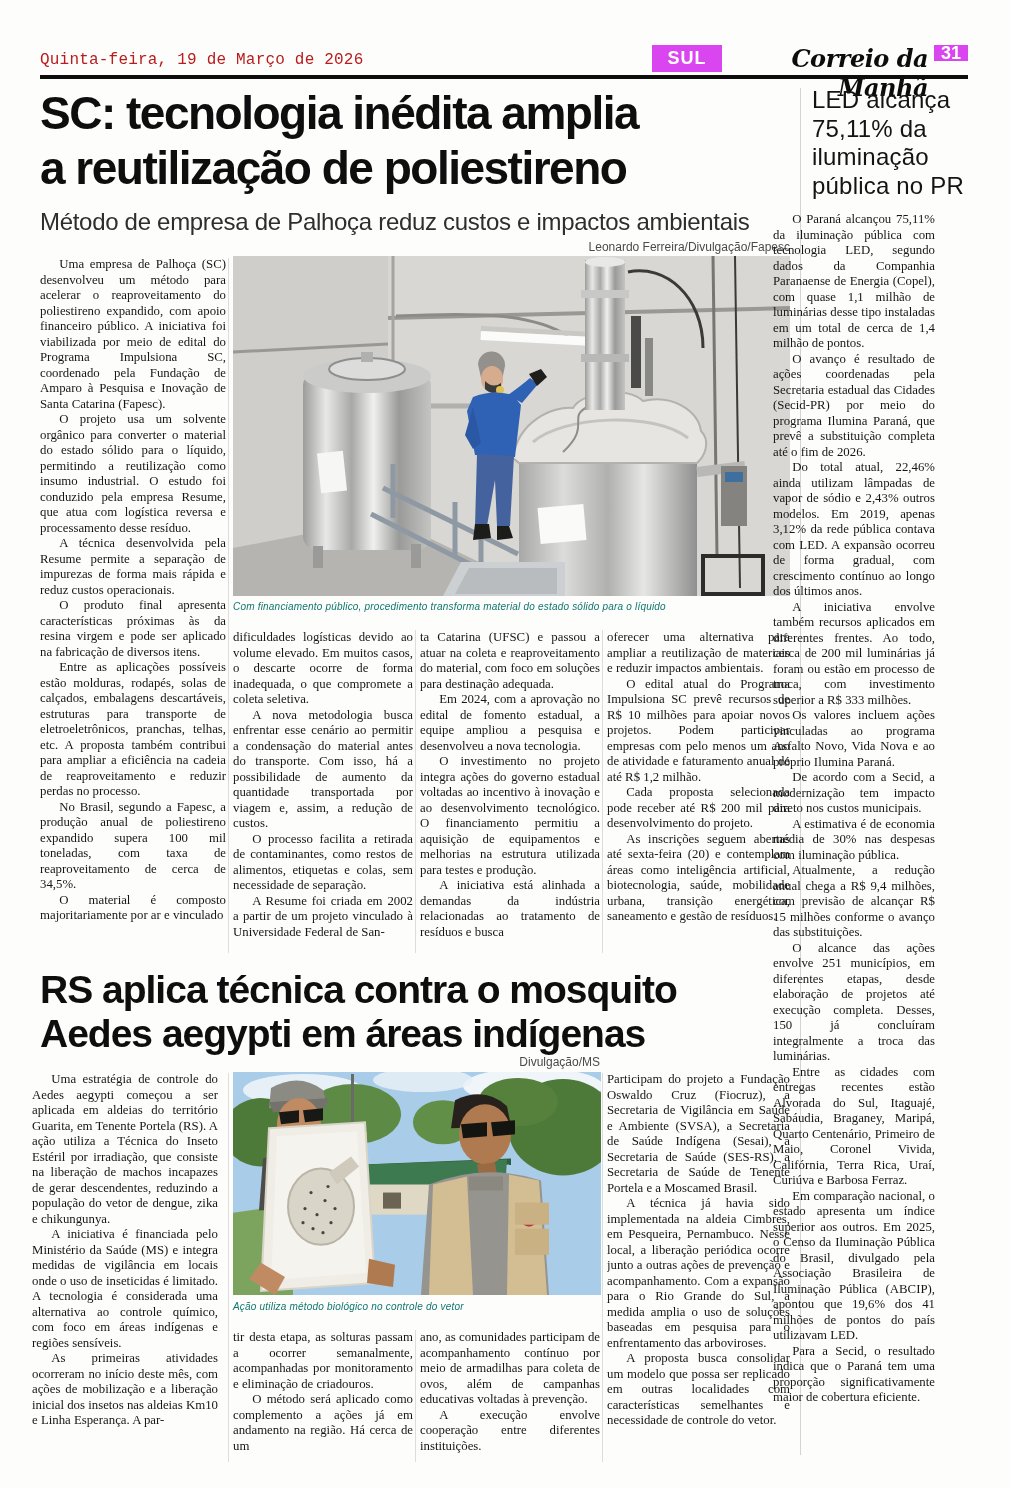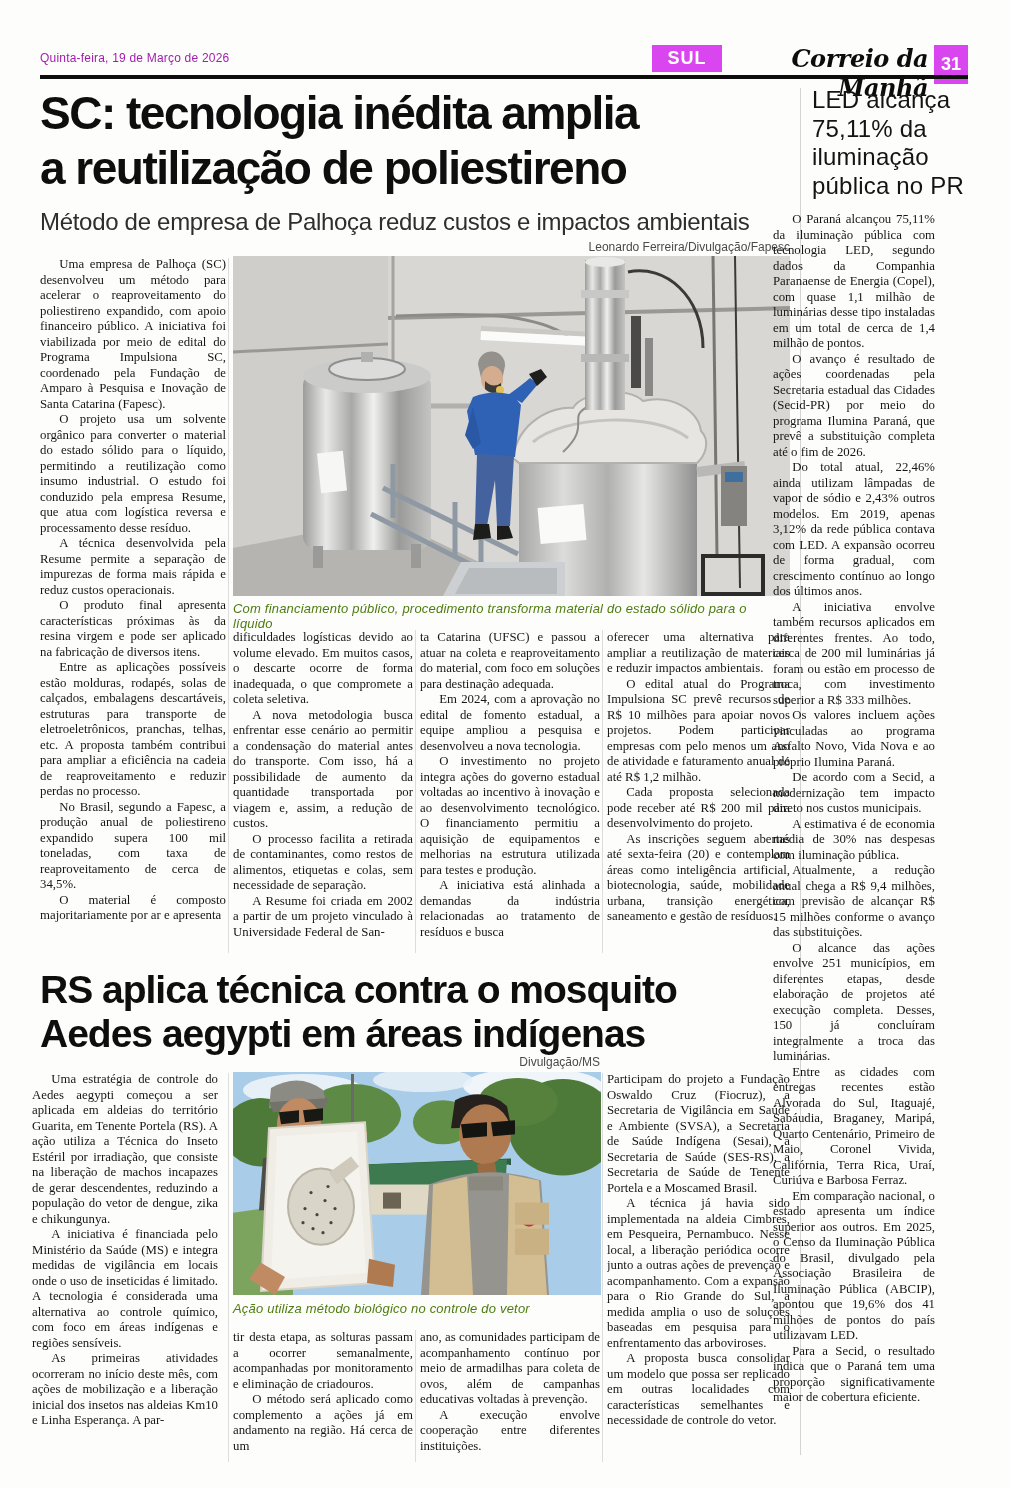--- a/index.html
+++ b/index.html
@@ -3,37 +3,37 @@
 <meta charset="utf-8">
 <style>
   * { margin:0; padding:0; box-sizing:border-box; }
   html,body { background:#e8e8e8; }
   .page { position:relative; width:1010px; height:1488px; margin:0 auto;
           background:#fdfdfc; overflow:hidden;
           font-family:"Liberation Serif", serif; color:#1a1a1a; }
   .abs { position:absolute; }
 
   
-  .hdr-date { font-family:Liberation Sans, sans-serif; font-size:12px; color:#a21caf; letter-spacing:.2px; }
+  .hdr-date { font-family:Liberation Mono, monospace; font-size:16px; color:#b91c1c; letter-spacing:.2px; }
   .badge { background:#d946ef; color:#fff; font-family:"Liberation Sans", sans-serif;
            font-weight:bold; display:flex; align-items:center; justify-content:center; }
   .masthead { font-family:"DejaVu Serif", serif; font-weight:bold; font-size:24px;
               color:#0c0c0c; text-align:right; letter-spacing:-0.5px;font-style:italic; }
   .hdr-rule { background:#0d0d0d; }
 
   
   .headline { font-family:"Liberation Sans", sans-serif; font-weight:bold; color:#0e0e0e; letter-spacing:-1.5px; }
   .headline span { display:block; }
   .h1a { font-size:46px; line-height:55px; }
   .h2a { font-size:39px; line-height:44px; letter-spacing:-1px; }
   .deck { font-family:"Liberation Sans", sans-serif; font-size:24px; color:#2e2e2e; letter-spacing:-.3px; }
 
   
   .credit { font-family:"Liberation Sans", sans-serif; font-size:12px; color:#4a4a4a; text-align:right; }
-  .caption { font-family:"Liberation Sans", sans-serif; font-style:italic; font-size:13px; color:#4d7c0f; letter-spacing:.2px; }
+  .caption { font-family:"Liberation Sans", sans-serif; font-style:italic; font-size:10px; color:#0f766e; letter-spacing:.2px; }
   .photo { overflow:hidden; background:#ccc; }
   .photo svg { display:block; width:100%; height:100%; }
 
   
   .col { font-size:12.8px; line-height:15.5px; text-align:justify; overflow:hidden; color:#161616; }
   .col .para { text-indent:1.5em; hyphens:auto; }
   .col.cont .para:first-child { text-indent:0; }
   .vrule { width:1px; background:#ddd; }
 
   
@@ -41,21 +41,21 @@
               line-height:28.5px; color:#141414; letter-spacing:.2px; }
 </style>
 </head>
 <body>
 
 <div class="page">
 
   <div class="abs hdr-date" style="left:40px; top:51px;">Quinta-feira, 19 de Março de 2026</div>
   <div class="abs badge" style="left:652px; top:45px; width:70px; height:27px; font-size:18px; letter-spacing:1px;">SUL</div>
   <div class="abs masthead" style="left:728px; top:44px; width:200px;">Correio da Manhã</div>
-  <div class="abs badge" style="left:934px; top:45px; width:34px; height:39px; font-size:18px;">31</div>
+  <div class="abs badge" style="left:934px; top:45px; width:34px; height:16px; font-size:18px;">31</div>
   <div class="abs hdr-rule" style="left:40px; top:75px; width:928px; height:4px;"></div>
 
   <div class="abs headline h1a" style="left:40px; top:86px; width:760px;">
     <span>SC: tecnologia inédita amplia</span>
     <span>a reutilização de poliestireno</span>
   </div>
   <div class="abs deck" style="left:40px; top:208px; width:760px;">Método de empresa de Palhoça reduz custos e impactos ambientais</div>
 
   <div class="abs credit" style="left:233px; top:240px; width:557px;">Leonardo Ferreira/Divulgação/Fapesc</div>
 
@@ -143,21 +143,21 @@
   </div>
   <div class="abs caption" style="left:233px; top:601px; width:557px;">Com financiamento público, procedimento transforma material do estado sólido para o líquido</div>
 
   <div class="abs col" style="left:40px; top:257px; width:186px; height:696px;">
       <p class="para">Uma empresa de Palhoça (SC) desenvolveu um método para acelerar o reaproveitamento do poliestireno expandido, com apoio financeiro público. A iniciativa foi viabilizada por meio de edital do Programa Impulsiona SC, coordenado pela Fundação de Amparo à Pesquisa e Inovação de Santa Catarina (Fapesc).</p>
       <p class="para">O projeto usa um solvente orgânico para converter o material do estado sólido para o líquido, permitindo a reutilização como insumo industrial. O estudo foi conduzido pela empresa Resume, que atua com logística reversa e processamento desse resíduo.</p>
       <p class="para">A técnica desenvolvida pela Resume permite a separação de impurezas de forma mais rápida e reduz custos operacionais.</p>
       <p class="para">O produto final apresenta características próximas às da resina virgem e pode ser aplicado na fabricação de diversos itens.</p>
       <p class="para">Entre as aplicações possíveis estão molduras, rodapés, solas de calçados, embalagens descartáveis, estruturas para transporte de eletroeletrônicos, pranchas, telhas, etc. A proposta também contribui para ampliar a eficiência na cadeia de reaproveitamento e reduzir perdas no processo.</p>
       <p class="para">No Brasil, segundo a Fapesc, a produção anual de poliestireno expandido supera 100 mil toneladas, com taxa de reaproveitamento de cerca de 34,5%.</p>
-      <p class="para">O material é composto majoritariamente por ar e apresenta</p>
+      <p class="para">O material é composto majoritariamente por ar e vinculado</p>
     </div>
   <div class="abs col cont" style="left:233px; top:630px; width:180px; height:334px;">
       <p class="para">dificuldades logísticas devido ao volume elevado. Em muitos casos, o descarte ocorre de forma inadequada, o que compromete a coleta seletiva.</p>
       <p class="para">A nova metodologia busca enfrentar esse cenário ao permitir a condensação do material antes do transporte. Com isso, há a possibilidade de aumento da quantidade transportada por viagem e, assim, a redução de custos.</p>
       <p class="para">O processo facilita a retirada de contaminantes, como restos de alimentos, etiquetas e colas, sem necessidade de separação.</p>
       <p class="para">A Resume foi criada em 2002 a partir de um projeto vinculado à Universidade Federal de San-</p>
     </div>
   <div class="abs col cont" style="left:420px; top:630px; width:180px; height:334px;">
       <p class="para">ta Catarina (UFSC) e passou a atuar na coleta e reaproveitamento do material, com foco em soluções para destinação adequada.</p>
       <p class="para">Em 2024, com a aprovação no edital de fomento estadual, a equipe ampliou a pesquisa e desenvolveu a nova tecnologia.</p>

